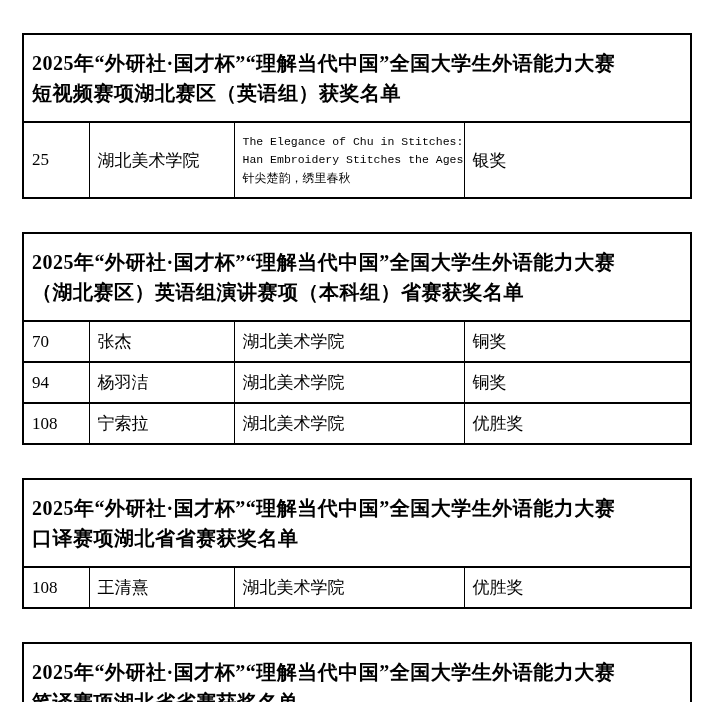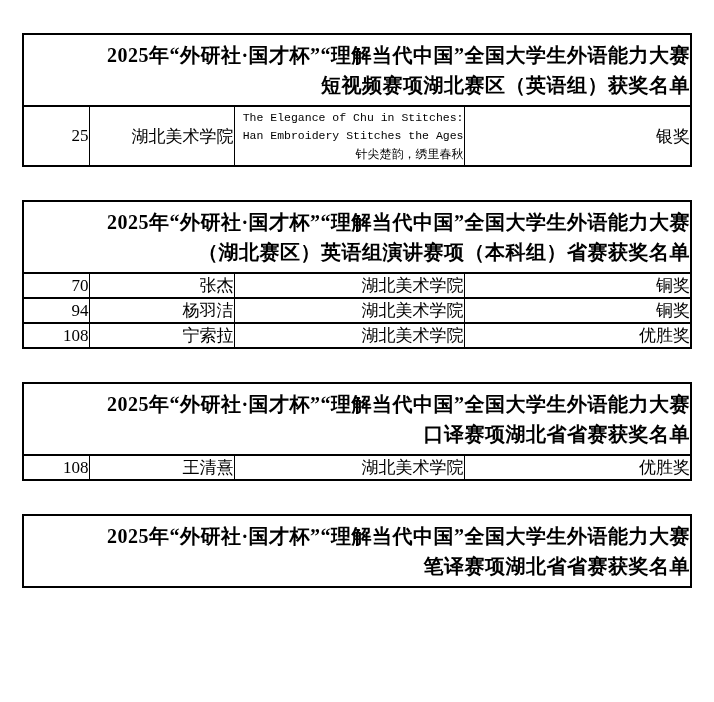--- a/index.html
+++ b/index.html
@@ -17,23 +17,23 @@
     border-collapse: collapse;
     table-layout: fixed;
     width: 668px;
     border: 2px solid #000;
     margin: 0 0 33px 0;
   }
   .award-table td {
     border-style: solid;
     border-color: #000;
     border-width: 2px 1px;
-    text-align: right;
+    text-align: left;
     vertical-align: middle;
-    padding: 0;
+    padding: 8px;
     overflow: hidden;
     font-size: 17px;
   }
   col.c1 { width: 66px; }
   col.c2 { width: 145px; }
   col.c3 { width: 230px; }
   col.c4 { width: 227px; }
   td.title-cell {
     height: 70px;
     font-weight: bold;

